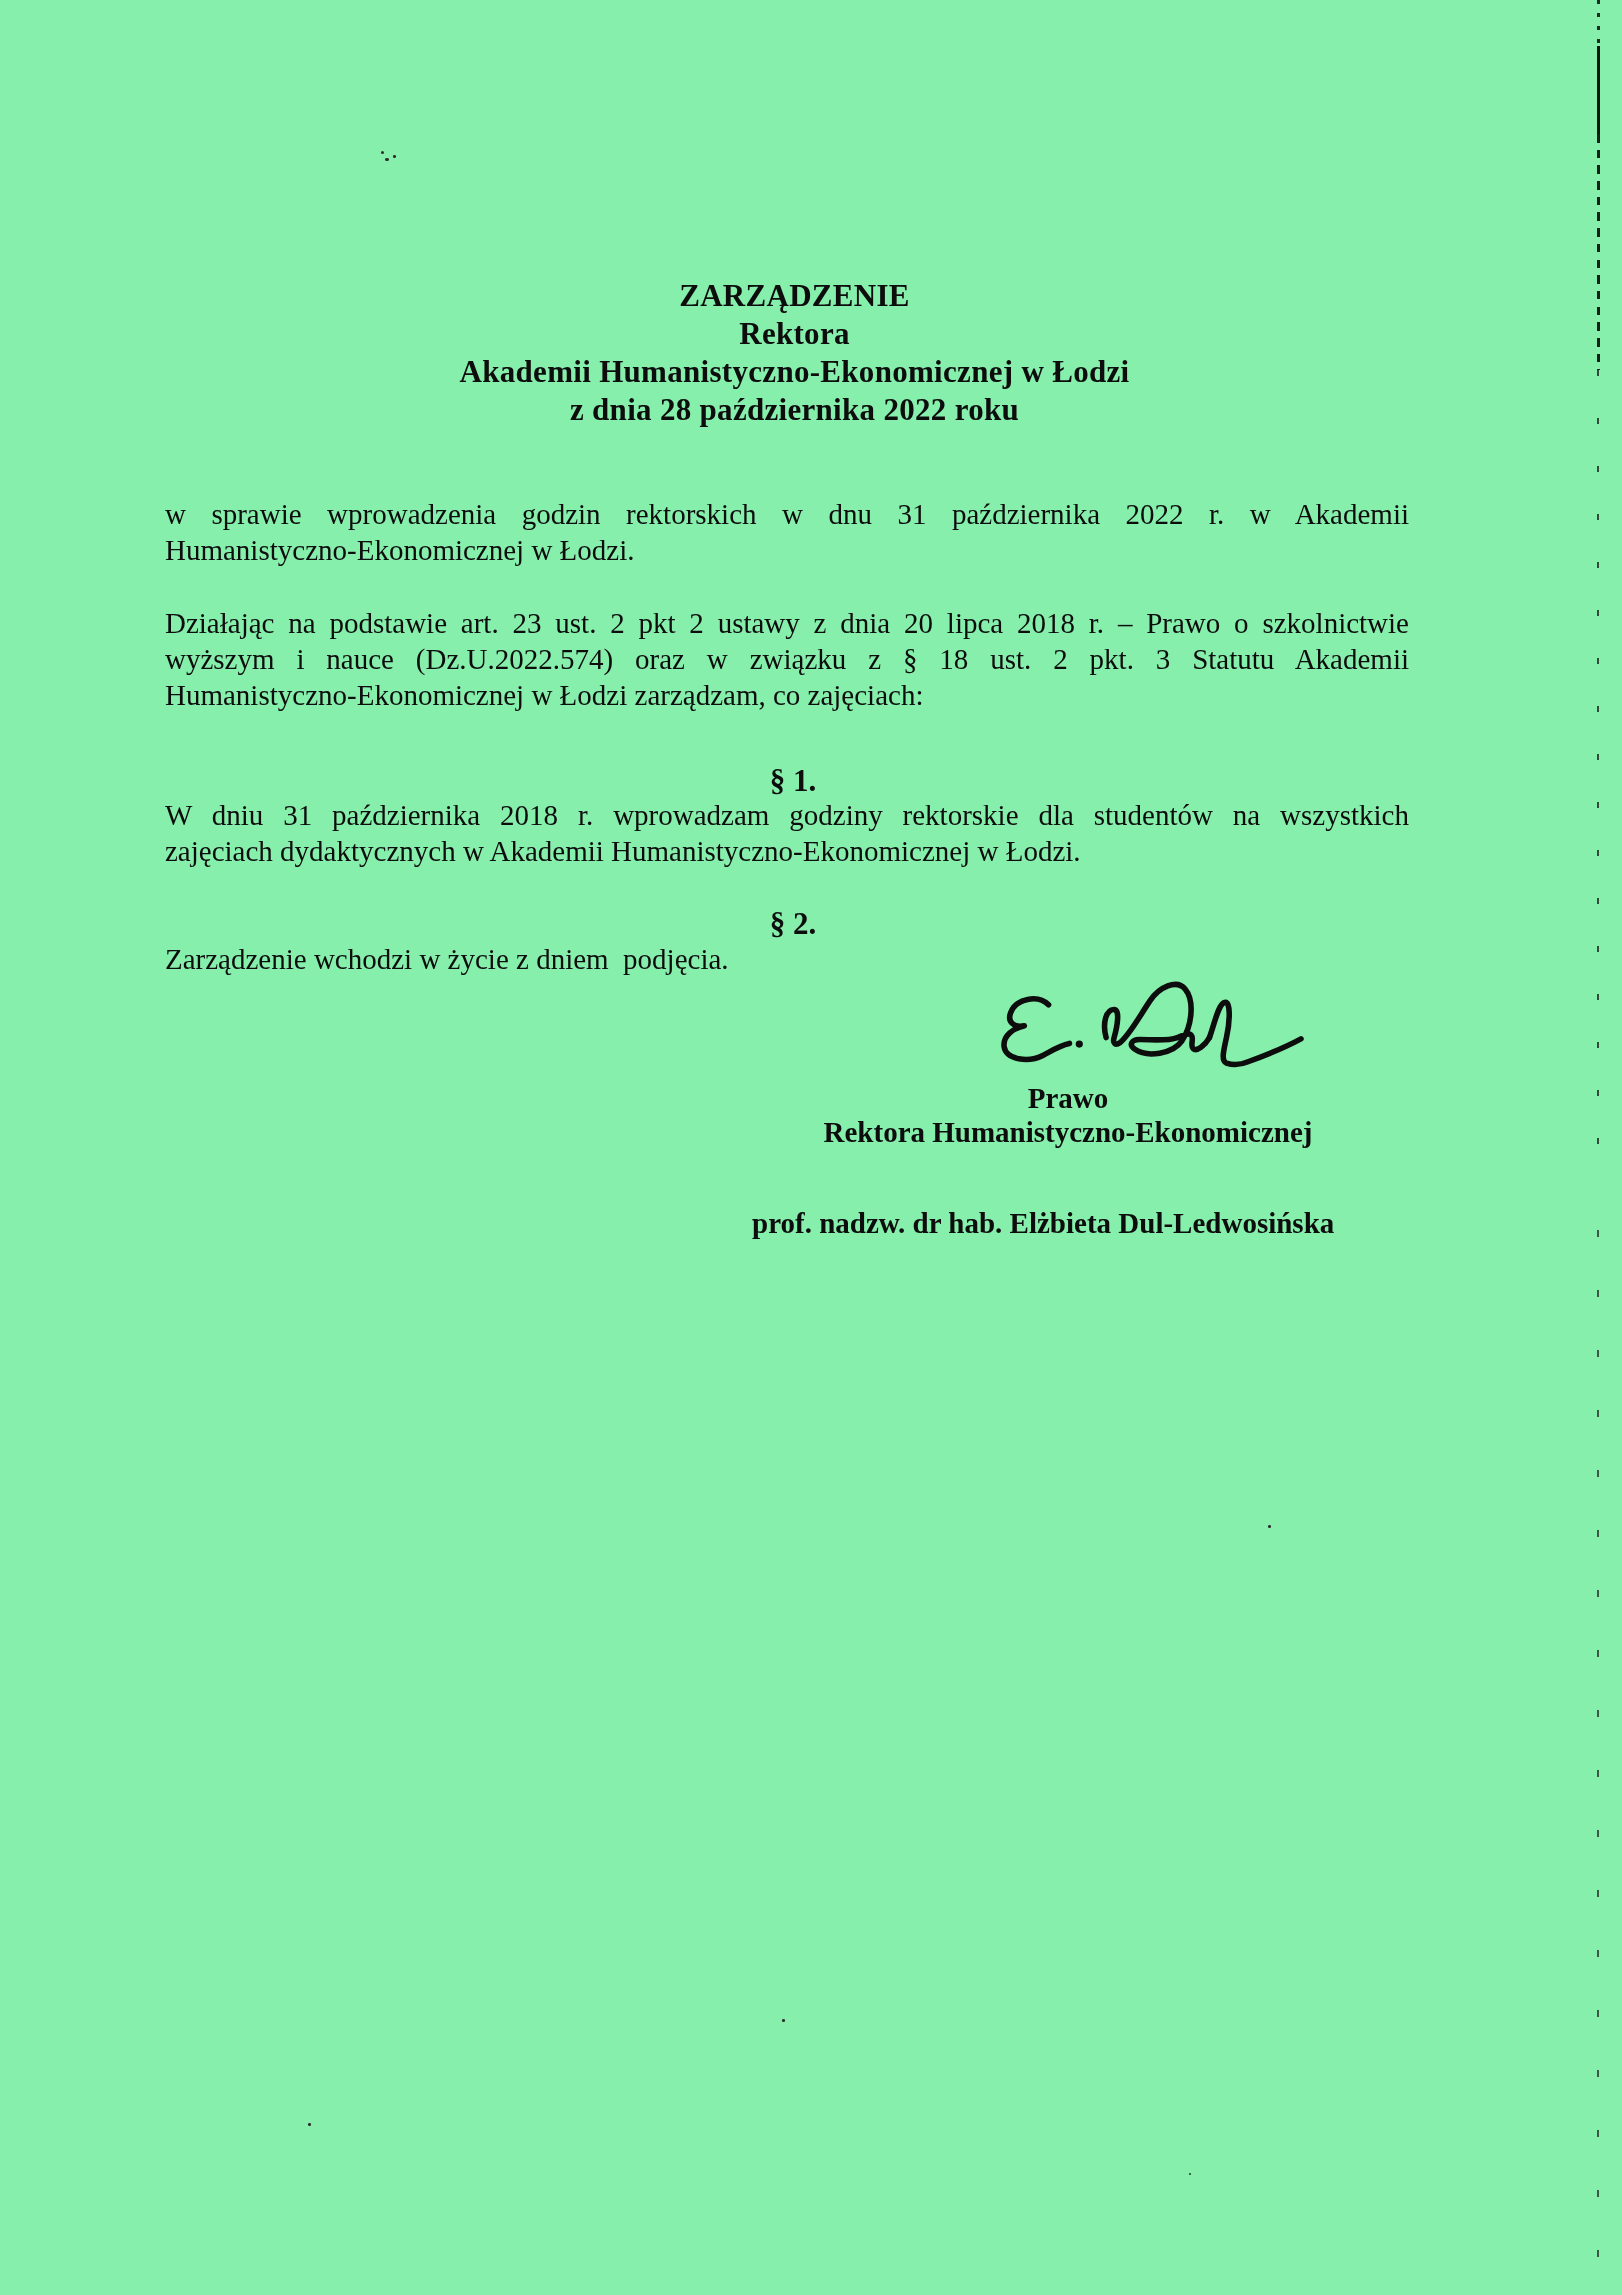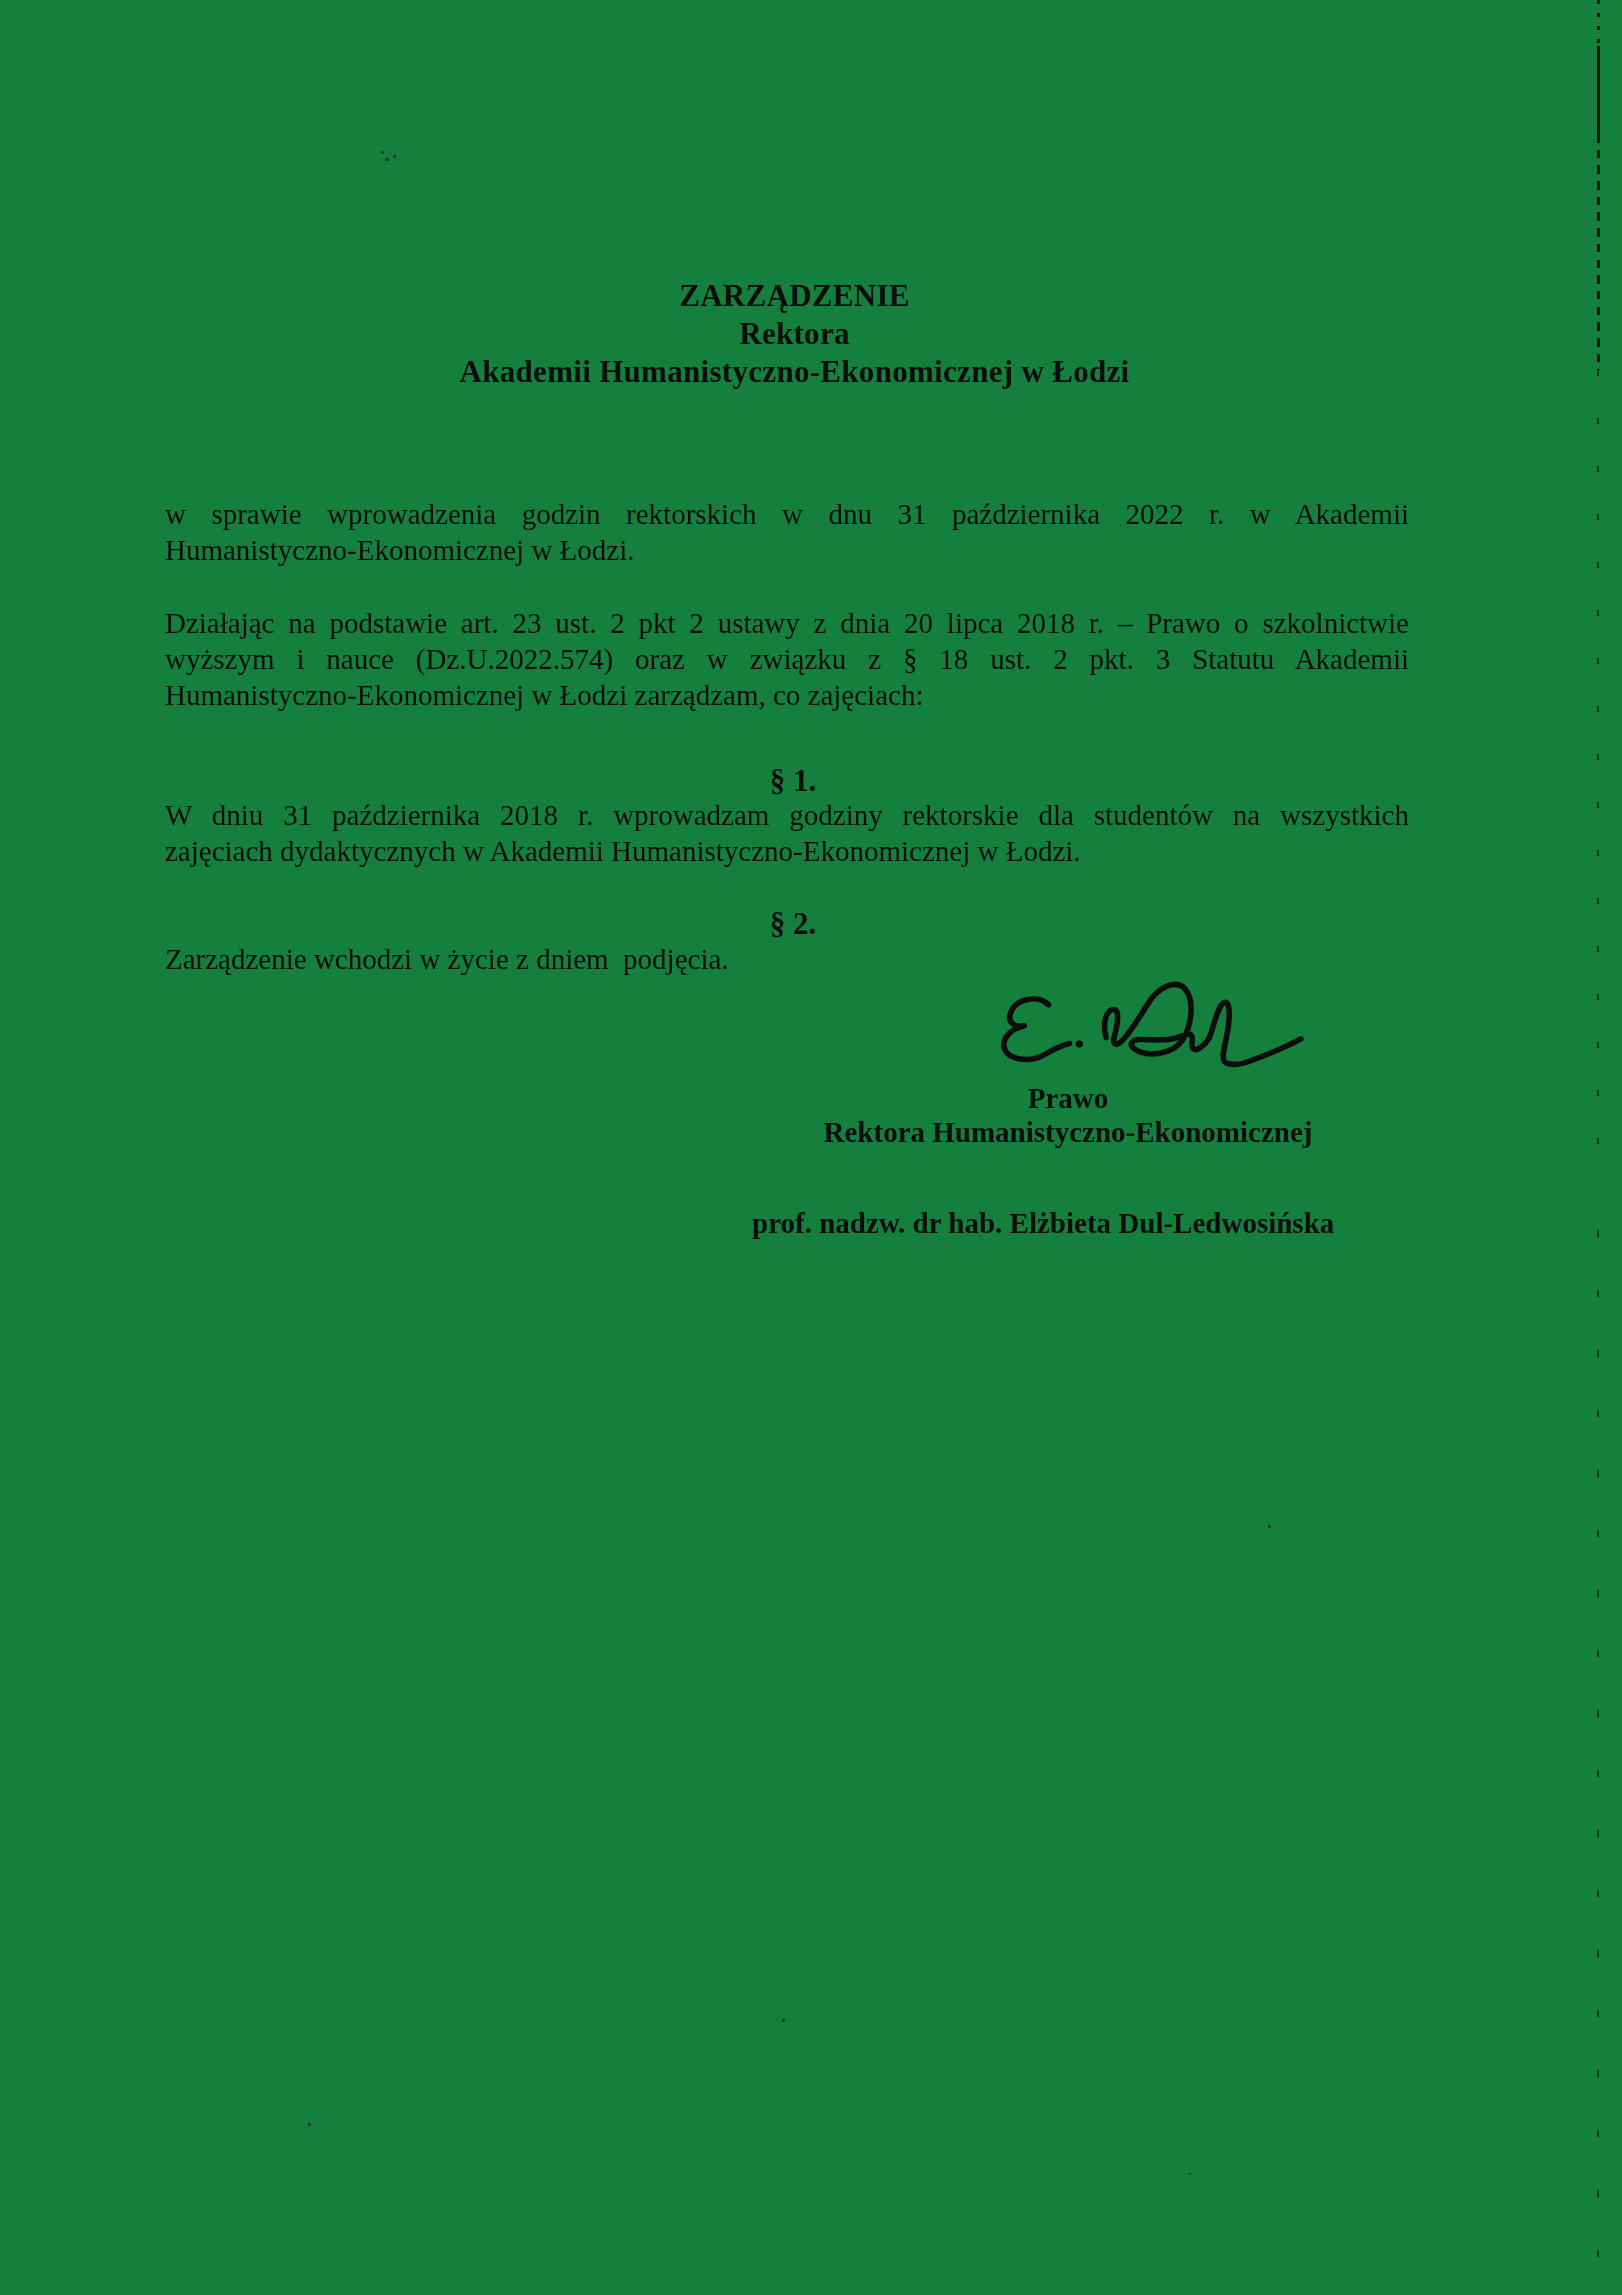--- a/index.html
+++ b/index.html
@@ -5,21 +5,21 @@
 <style>
   html, body {
     margin: 0;
     padding: 0;
     background: #ffffff;
   }
   .page {
     position: relative;
     width: 1622px;
     height: 2295px;
-    background: #15803d;
+    background: #86efac;
     color: #0d0d0d;
     font-family: "Liberation Serif", "DejaVu Serif", serif;
     overflow: hidden;
   }
   
   .doc-header {
     position: absolute;
     left: 170px;
     top: 277px;
     width: 1249px;
@@ -145,20 +145,21 @@
   <div class="edge-seg edge-dots-top"></div>
   <div class="edge-seg edge-solid"></div>
   <div class="edge-seg edge-dash"></div>
   <div class="edge-seg edge-sparse-mid"></div>
   <div class="edge-seg edge-sparse-low"></div>
 
   <header class="doc-header">
     <div>ZARZĄDZENIE</div>
     <div>Rektora</div>
     <div>Akademii Humanistyczno-Ekonomicznej w Łodzi</div>
+    <div>z dnia 28 października 2022 roku</div>
   </header>
 
   <section class="para subject">
     <div class="line just">w sprawie wprowadzenia godzin rektorskich w dnu 31 października 2022 r. w Akademii</div>
     <div class="line">Humanistyczno-Ekonomicznej w Łodzi.</div>
   </section>
 
   <section class="para legal">
     <div class="line just">Działając na podstawie art. 23 ust. 2 pkt 2 ustawy z dnia 20 lipca 2018 r. – Prawo o szkolnictwie</div>
     <div class="line just">wyższym i nauce (Dz.U.2022.574) oraz w związku z § 18 ust. 2 pkt. 3 Statutu Akademii</div>

